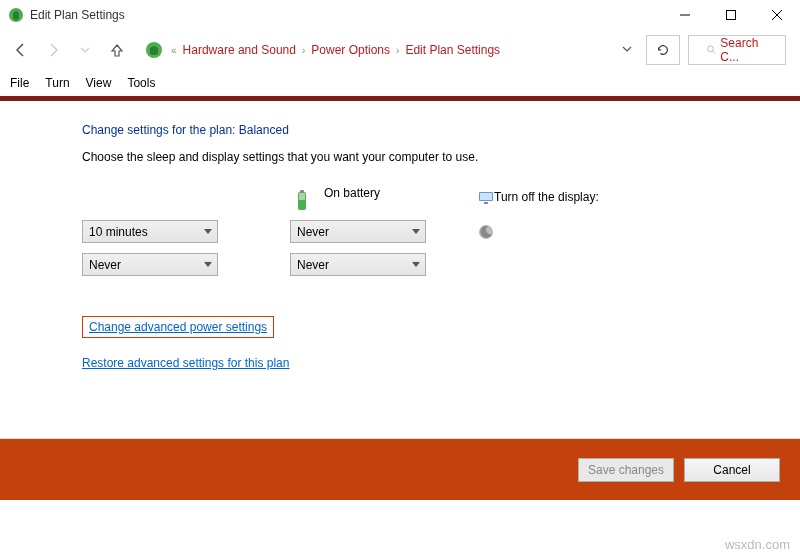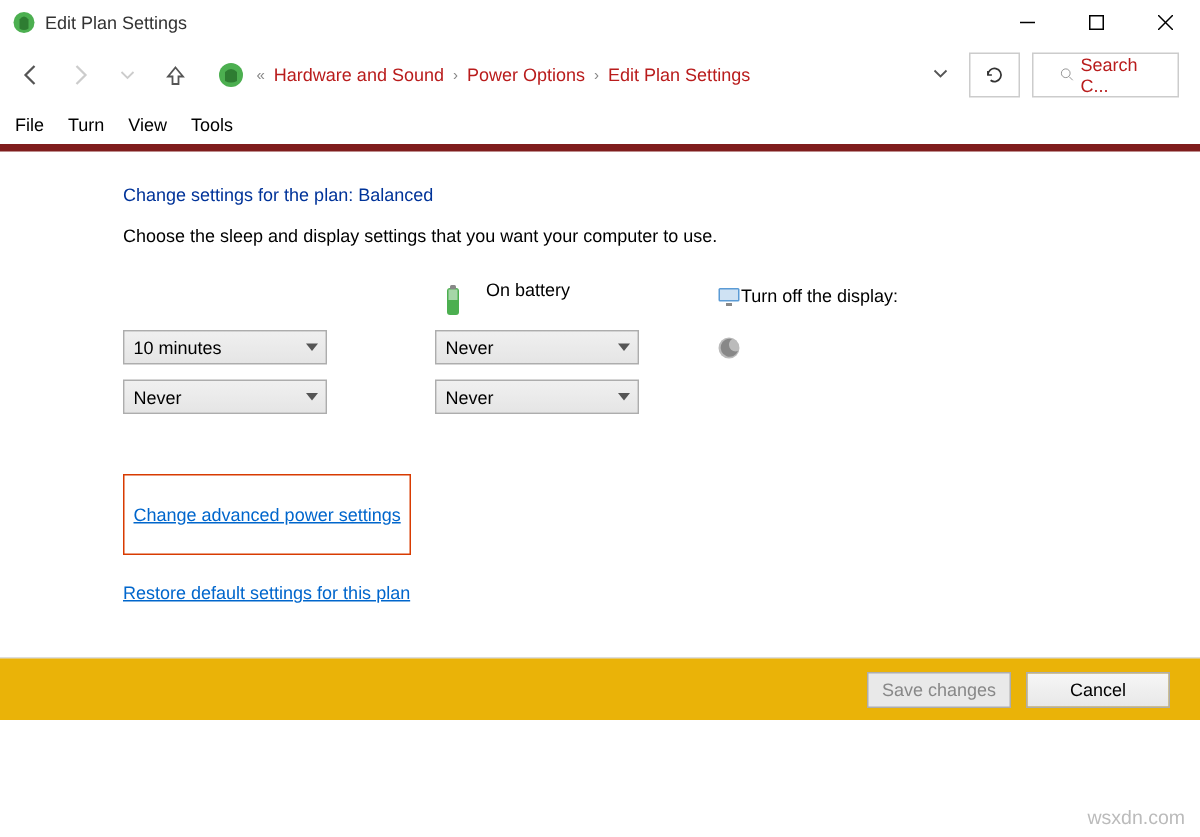--- a/index.html
+++ b/index.html
@@ -85,28 +85,28 @@
       position: relative;
     }
     .select-wrap { position: relative; width: 136px; }
     .select-wrap::after {
       content: ""; position: absolute; right: 6px; top: 9px;
       border-left: 4px solid transparent; border-right: 4px solid transparent; border-top: 5px solid #555;
       pointer-events:none;
     }
     .links { margin-top: 40px; }
     .link { color: #0066cc; font-size: 12px; }
-    .link.boxed { border: 1px solid #d83b01; padding: 19px 6px; display: inline-block; text-decoration: underline; }
+    .link.boxed { border: 1px solid #d83b01; padding: 3px 6px; display: inline-block; text-decoration: underline; }
     .link.plain { margin-top: 18px; display: block; }
     
     .footer {
       position: absolute; left: 0; right: 0; top: 438px;
       border-top: 1px solid #ddd;
-      background: #eab308;
-      height: 42px;
+      background: #c2410c;
+      height: 62px;
       display: flex; align-items: center; justify-content: flex-end;
       padding-right: 20px; gap: 10px;
     }
     .btn {
       min-width: 96px; height: 24px;
       border: 1px solid #adadad;
       background: linear-gradient(#f6f6f6, #e8e8e8);
       font-family: inherit; font-size: 12px;
     }
     .btn:disabled { color: #888; background: #e9e9e9; }
@@ -251,21 +251,21 @@
     <div class="select-wrap">
       <select class="select"><option>Never</option></select>
     </div>
     <div class="select-wrap">
       <select class="select"><option>Never</option></select>
     </div>
   </div>
 
   <div class="links">
     <a href="#" class="link boxed">Change advanced power settings</a>
-    <a href="#" class="link plain">Restore default settings for this plan</a>
+    <a href="#" class="link plain">Restore advanced settings for this plan</a>
   </div>
 </div>
 
 <div class="footer">
   <button class="btn" disabled="">Save changes</button>
   <button class="btn">Cancel</button>
 </div>
 
 <div class="watermark">wsxdn.com</div>
 

